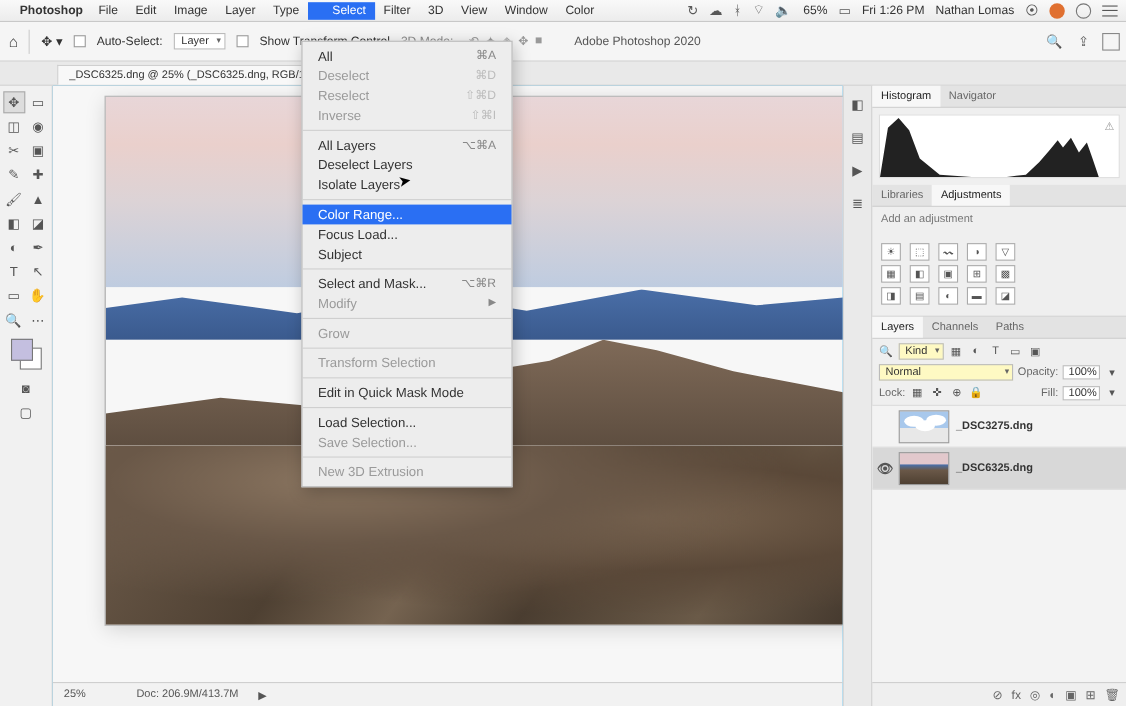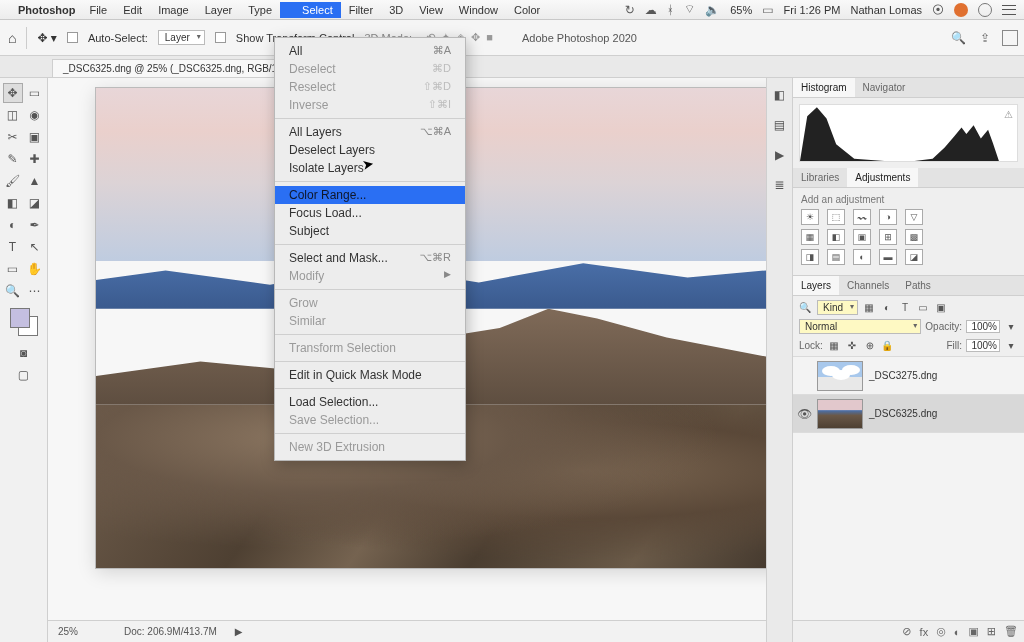--- a/index.html
+++ b/index.html
@@ -81,37 +81,37 @@
 .layers-wrap{flex:1;display:flex;flex-direction:column;border-top:1px solid #cfcfcf;}
 .layer-controls{padding:4px 6px;display:flex;flex-direction:column;gap:4px;border-bottom:1px solid #dadada;}
 .lc-row{display:flex;align-items:center;gap:4px;}
 .lc-row .sel2{border:1px solid #bbb;background:#fef9c3;padding:1px 14px 1px 5px;font-size:10px;position:relative;flex:0 0 auto;}
 .lc-row .sel2::after{content:"▾";position:absolute;right:3px;top:1px;font-size:8px;color:#666;}
 .lc-row .lbl{color:#666;}
 .lc-row .licon{width:14px;height:14px;display:flex;align-items:center;justify-content:center;color:#555;font-size:10px;}
 .lc-row .num{border:1px solid #bbb;background:#fff;padding:0 2px;font-size:10px;width:34px;text-align:right;}
 
 .layer-list{flex:1;overflow:auto;background:#f3f3f3;}
-.layer{display:flex;align-items:center;height:38px;border-bottom:1px solid #dcdcdc;padding:0 4px;gap:6px;}
+.layer{display:flex;align-items:center;height:38px;border-bottom:1px solid #dcdcdc;padding:0 4px;gap:6px;font-weight:bold;}
 .layer.selected{background:#d8d8d8;}
 .layer .eye{width:14px;text-align:center;color:#555;font-size:12px;}
 .layer .thumb{width:46px;height:30px;border:1px solid #999;background:#888;}
 .thumb.t1{background:linear-gradient(#a8c8ec 55%, #e8e8e8 55%);position:relative;}
 .thumb.t1::after{content:"";position:absolute;left:4px;top:4px;width:18px;height:10px;background:#fff;border-radius:50%;box-shadow:10px 4px 0 #fff, 20px -1px 0 #fff;}
 .thumb.t2{background:linear-gradient(#e2c8cc 35%, #4a6fa8 38%, #6a5848 55%, #4e4032 100%);}
 .layer .lname{font-size:10px;color:#333;}
 
 .layer-foot{height:22px;border-top:1px solid #cfcfcf;display:flex;align-items:center;justify-content:flex-end;gap:8px;padding:0 6px;color:#666;}
 .layer-foot .ficon{font-size:11px;}
 
 
 .dropdown{position:absolute;left:274px;top:37px;width:192px;background:#ededed;border:1px solid #b8b8b8;box-shadow:2px 4px 14px rgba(0,0,0,.25);z-index:100;padding:4px 0;}
 .dropdown .mi{display:flex;justify-content:space-between;padding:2px 14px;font-size:12px;color:#333;cursor:default;}
 .dropdown .mi.disabled{color:#9a9a9a;}
-.dropdown .mi.highlight{background:#2a6ff3;color:#0f172a;}
+.dropdown .mi.highlight{background:#2a6ff3;color:#ffffff;}
 .dropdown .sep{height:1px;background:#cfcfcf;margin:4px 0;}
 .dropdown .short{color:#888;font-size:11px;}
 .dropdown .mi.disabled .short{color:#bcbcbc;}
 .dropdown .mi.highlight .short{color:#fff;}
 .dropdown .arrow{font-size:9px;color:#888;}
 
 .cursor{position:absolute;left:362px;top:156px;z-index:101;font-size:14px;color:#000;transform:rotate(-10deg);}
 
 .opts .mode-icons{display:flex;gap:6px;color:#999;margin-left:4px;}
 .opts .mode-icons span{font-size:11px;}
@@ -277,21 +277,21 @@
           <path d="M0,50 L6,10 L14,2 L22,12 L30,35 L45,48 L70,50 L95,50 L110,48 L120,38 L128,28 L134,20 L138,26 L144,18 L150,30 L156,22 L160,34 L165,50 L180,50 Z" fill="#222"></path>
         </svg>
       <span class="warn">⚠</span>
     </div>
 
     <div class="panel-tabs">
       <div class="pt">Libraries</div>
       <div class="pt active">Adjustments</div>
     </div>
     <div class="adj-body">
-      <div style="color:#777;margin-bottom:4px">Add an adjustment</div>
+      <div style="color:#777;margin-bottom:16px">Add an adjustment</div>
       <div class="adj-row">
         <div class="aicon">☀</div>
         <div class="aicon">⬚</div>
         <div class="aicon">〰</div>
         <div class="aicon">◑</div>
         <div class="aicon">▽</div>
       </div>
       <div class="adj-row">
         <div class="aicon">▦</div>
         <div class="aicon">◧</div>
@@ -417,24 +417,20 @@
     </div>
     <div class="mi disabled">
       <span>Modify</span>
       <span class="arrow">▶</span>
     </div>
     <div class="sep"></div>
     <div class="mi disabled">
       <span>Grow</span>
       <span class="short"></span>
     </div>
-    <div class="mi disabled">
-      <span>Similar</span>
-      <span class="short"></span>
-    </div>
     <div class="sep"></div>
     <div class="mi disabled">
       <span>Transform Selection</span>
       <span class="short"></span>
     </div>
     <div class="sep"></div>
     <div class="mi">
       <span>Edit in Quick Mask Mode</span>
       <span class="short"></span>
     </div>

